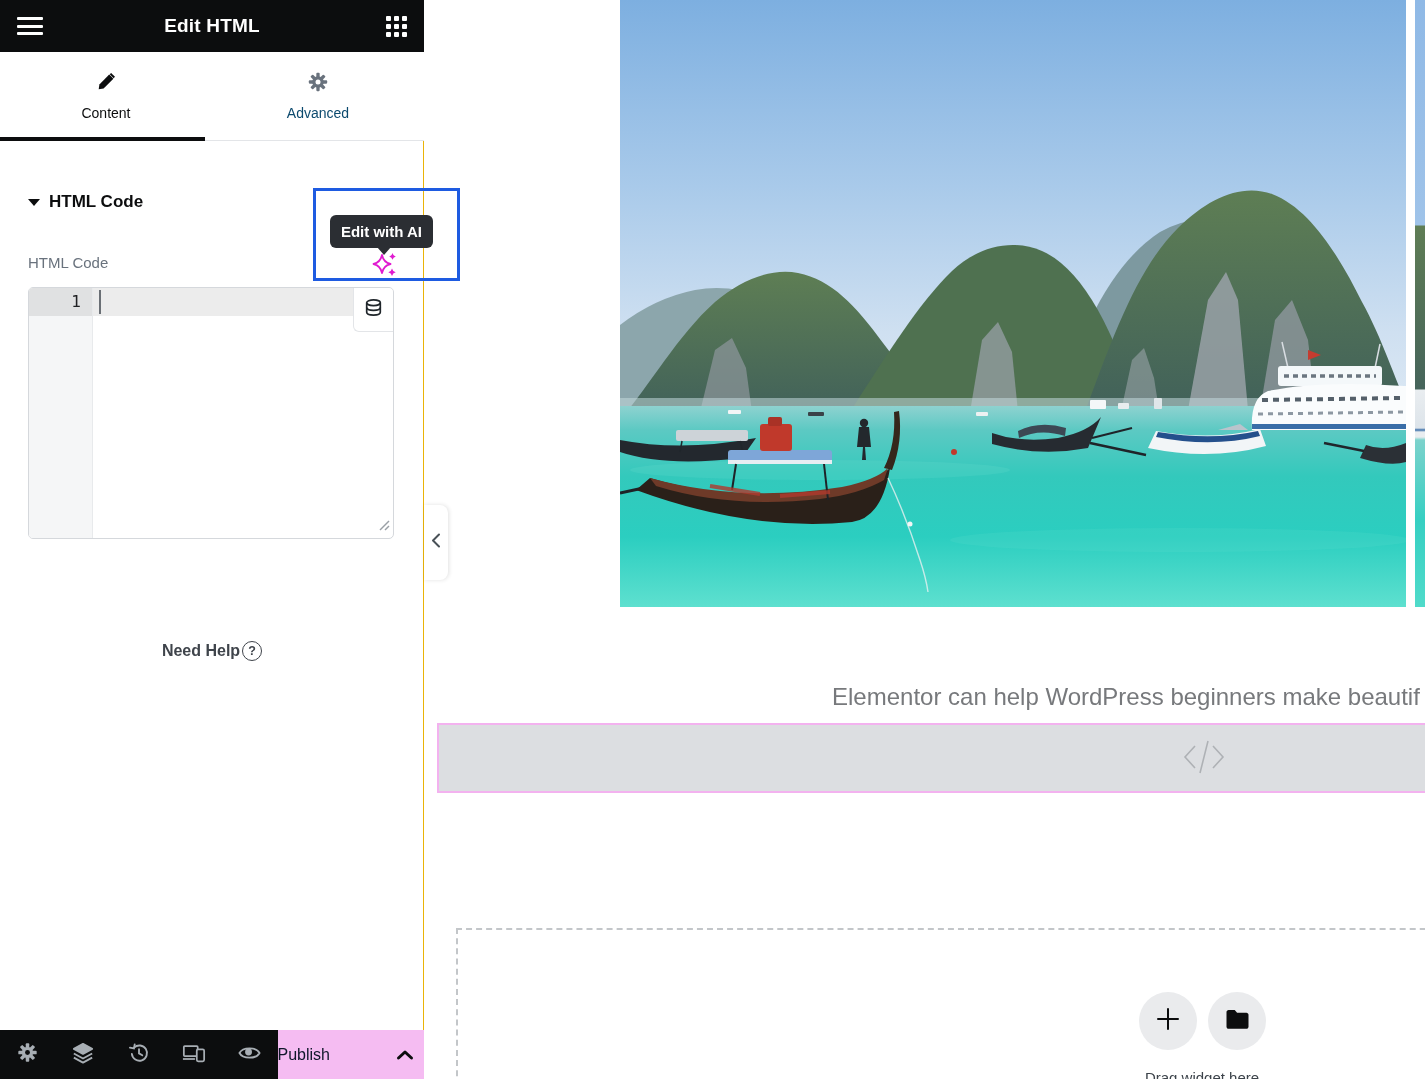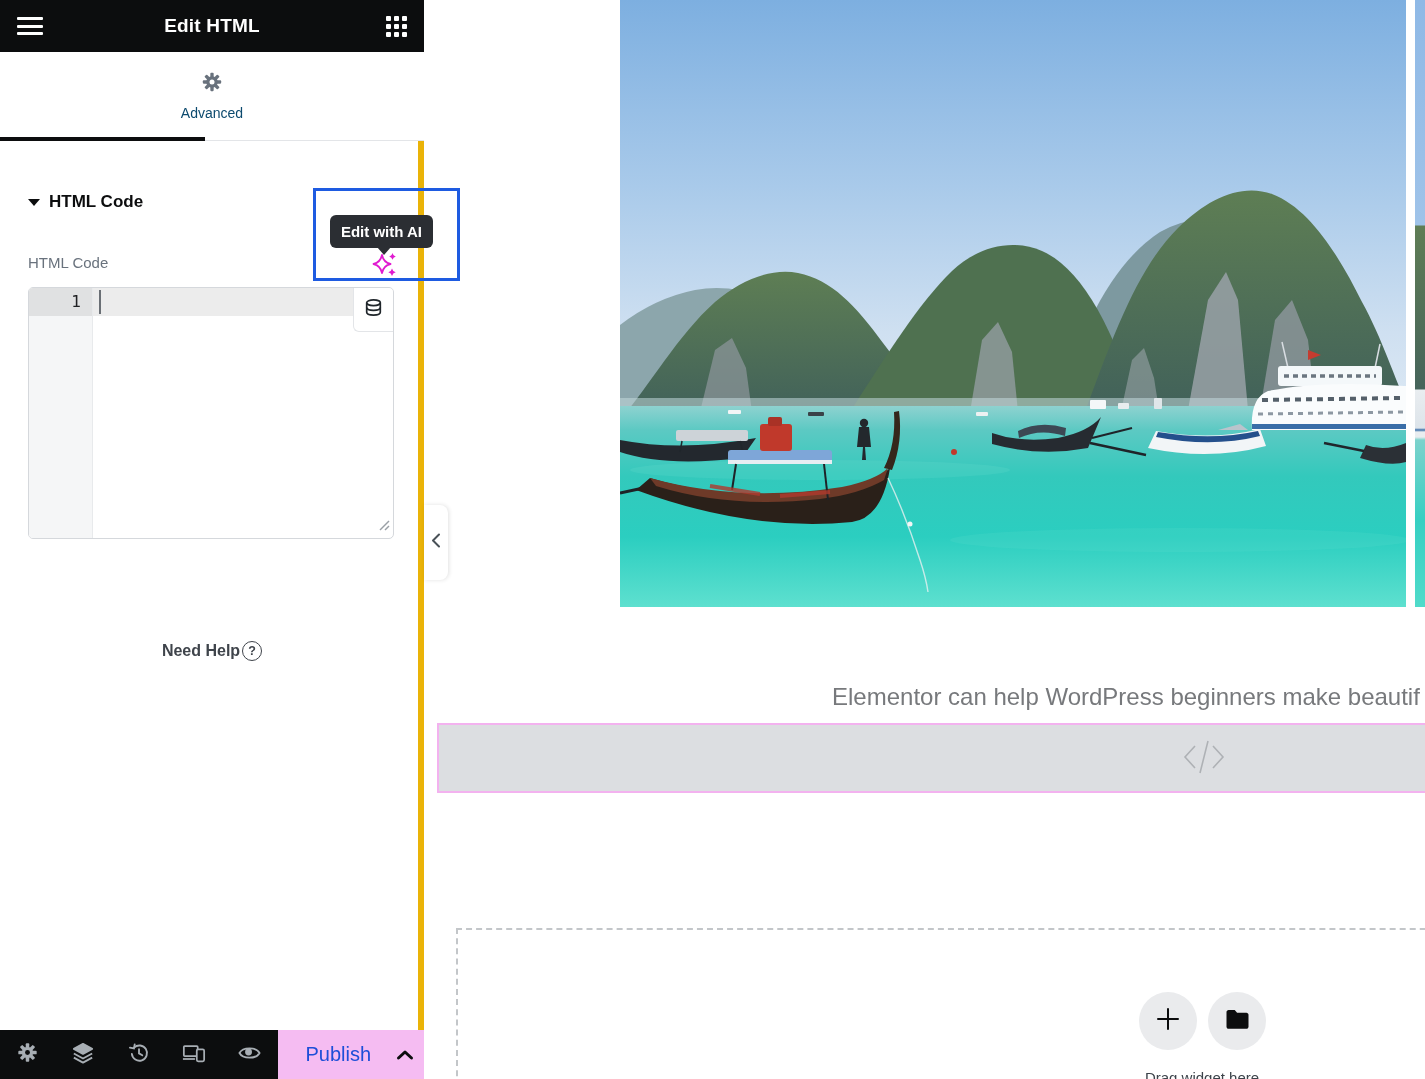--- a/index.html
+++ b/index.html
@@ -1,21 +1,21 @@
 <!DOCTYPE html>
 <html><head>
 <meta charset="utf-8">
 <style>
   html,body{margin:0;padding:0;background:#fff;}
   .stage{position:relative;width:1425px;height:1079px;overflow:hidden;background:#fff;
          font-family:"Liberation Sans",sans-serif;}
   .abs{position:absolute;}
 
   
-  .panel{left:0;top:0;width:424px;height:1079px;background:#fff;border-right:6px solid #eab308;box-sizing:border-box;}
+  .panel{left:0;top:0;width:424px;height:1079px;background:#fff;border-right:1px solid #eab308;box-sizing:border-box;}
   .panel-header{left:0;top:0;width:424px;height:52px;background:#0C0D0E;display:flex;align-items:center;}
   .hamburger{width:26px;height:18px;margin-left:17px;display:flex;flex-direction:column;justify-content:space-between;cursor:pointer;}
   .hamburger span{display:block;height:3px;background:#fff;border-radius:1px;}
   .panel-title{position:absolute;left:0;right:0;text-align:center;color:#fff;font-size:19px;font-weight:bold;letter-spacing:.2px;}
   .apps-grid{position:absolute;right:17px;top:16px;width:21px;height:21px;display:grid;grid-template-columns:repeat(3,1fr);gap:2.5px;cursor:pointer;}
   .apps-grid i{background:#fff;border-radius:1px;}
 
   .tabs{left:0;top:52px;width:424px;height:89px;background:#fff;border-bottom:1px solid #E3E5E8;display:flex;box-sizing:border-box;}
   .tab{flex:1;display:flex;flex-direction:column;align-items:center;justify-content:center;gap:9px;cursor:pointer;}
   .tab-label{font-size:14px;color:#0c4a6e;}
@@ -38,21 +38,21 @@
   .resize-handle{right:3px;bottom:3px;}
 
   .need-help{left:0;top:641px;width:424px;display:flex;align-items:center;justify-content:center;gap:2px;cursor:pointer;}
   .need-help-label{font-size:16px;font-weight:bold;color:#3F444B;}
   .q-circle{width:20px;height:20px;border:1.7px solid #3F444B;border-radius:50%;display:flex;align-items:center;justify-content:center;font-size:12.5px;font-weight:bold;color:#3F444B;box-sizing:border-box;}
 
   .panel-footer{left:0;top:1030px;width:424px;height:49px;background:#0C0D0E;display:flex;align-items:center;}
   .foot-icons{display:flex;align-items:center;height:100%;}
   .foot-icon{width:55.5px;height:100%;display:flex;align-items:center;justify-content:center;cursor:pointer;}
   .publish-wrap{margin-left:auto;width:149px;height:100%;background:#F5BCF2;display:flex;align-items:center;cursor:pointer;}
-  .publish-label{margin-left:28px;font-size:20px;color:#1d4ed8;}
+  .publish-label{font-size:16px;color:#0f172a;}
   .publish-caret{margin-left:auto;margin-right:10px;display:flex;align-items:center;}
 
   .collapse-tab{left:424px;top:505px;width:24px;height:75px;background:#fff;border-radius:0 8px 8px 0;box-shadow:1px 0 4px rgba(0,0,0,.12);display:flex;align-items:center;justify-content:center;cursor:pointer;}
 
   
   .ai-box{left:313px;top:188px;width:147px;height:93px;border:3px solid #1E5BE1;box-sizing:border-box;z-index:50;}
   .ai-tooltip{left:330px;top:215px;width:103px;height:33px;background:#2B2E33;border-radius:6px;color:#fff;font-size:15px;font-weight:bold;display:flex;align-items:center;justify-content:center;z-index:51;}
   .ai-arrow{left:377px;top:247px;width:0;height:0;border-left:7px solid transparent;border-right:7px solid transparent;border-top:8px solid #2B2E33;z-index:51;}
   .ai-spark{left:371px;top:252px;z-index:51;cursor:pointer;}
 
@@ -92,20 +92,29 @@
           <i></i>
           <i></i>
           <i></i>
           <i></i>
           <i></i>
           <i></i>
         </div>
     </div>
 
     <div class="abs tabs">
+      <div class="tab active">
+        <span>
+          <svg width="20" height="20" viewBox="0 0 20 20">
+              <path d="M13.2 2.6l4.2 4.2-9.8 9.8-4.9.7.7-4.9z" fill="#0C0D0E"></path>
+              <path d="M15.1 .9l3.9 3.9-1.4 1.4-3.9-3.9z" fill="#0C0D0E"></path>
+            </svg>
+        </span>
+        <span class="tab-label">Content</span>
+      </div>
       <div class="tab">
         <span>
           <svg width="20" height="20" viewBox="0 0 24 24">
             <g fill="#69727D">
                 <circle cx="12" cy="12" r="7"></circle>
               <g>
                 <rect x="10" y="1" width="4" height="6" rx="1"></rect>
                   <rect x="10" y="17" width="4" height="6" rx="1"></rect>
                 <rect x="1" y="10" width="6" height="4" rx="1"></rect>
                   <rect x="17" y="10" width="6" height="4" rx="1"></rect>

